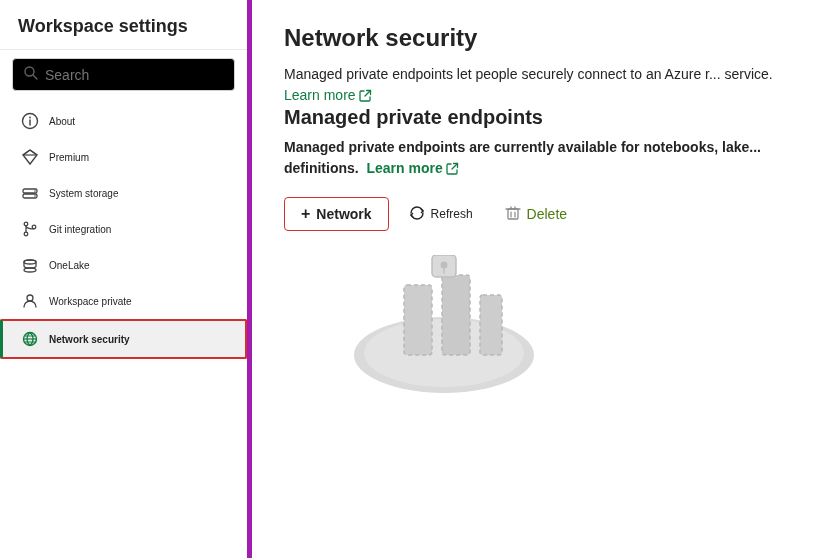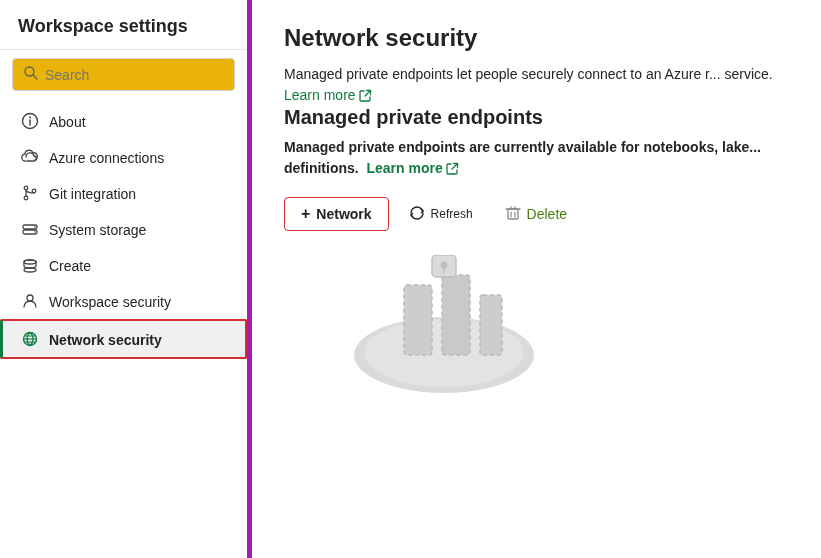--- a/index.html
+++ b/index.html
@@ -22,45 +22,45 @@
       border-bottom: 1px solid #e8e8e8;
     }
     .search-box {
       display: flex;
       align-items: center;
       margin: 8px 12px;
       border: 1px solid #d1d1d1;
       border-radius: 4px;
       padding: 6px 10px;
       gap: 6px;
-      background: #eab308;
+      background: #000000;
     }
     .search-box input {
       border: none;
       outline: none;
       font-size: 14px;
       color: #616161;
       background: transparent;
       width: 100%;
     }
     .search-icon-svg { color: #616161; flex-shrink: 0; }
 
     .nav-list {
       list-style: none;
       flex: 1;
       overflow-y: auto;
       padding: 4px 0;
     }
     .nav-item {
       display: flex;
-      align-items: flex-end;
+      align-items: center;
       padding: 9px 18px;
       cursor: pointer;
       gap: 10px;
-      font-size: 14px;
+      font-size: 10px;
       color: #242424;
       border-left: 3px solid transparent;
       user-select: none;
     }
     .nav-item.active {
       border-left: 3px solid #107c41;
       background: #f0f0f0;
       font-weight: 600;
     }
     .nav-item .nav-icon { width: 18px; height: 18px; flex-shrink: 0; display: flex; align-items: center; justify-content: center; }
@@ -187,74 +187,76 @@
       <span class="nav-icon">
         <svg width="18" height="18" viewBox="0 0 18 18" fill="none">
           <circle cx="9" cy="9" r="7.5" stroke="#444" stroke-width="1.4"></circle>
           <line x1="9" y1="8" x2="9" y2="13" stroke="#444" stroke-width="1.5" stroke-linecap="round"></line>
           <circle cx="9" cy="5.5" r="0.9" fill="#444"></circle>
         </svg>
       </span>
       <span>About</span>
     </li>
 
-
-    <li class="nav-item">
-      <span class="nav-icon">
-        <svg width="18" height="18" viewBox="0 0 18 18" fill="none">
-          <path d="M4.5 13a3.5 3.5 0 01-.5-7 4 4 0 017.8-1A3 3 0 0114 11.5" stroke="#444" stroke-width="1.3" fill="none" stroke-linecap="round"></path>
-          <path d="M6 13h7a2.5 2.5 0 000-5 4 4 0 00-7.9 1" stroke="#444" stroke-width="1.3" fill="none" stroke-linecap="round"></path>
-        </svg>
-      </span>
-      <span>Azure connections</span>
+    <li class="nav-item">
+      <span class="nav-icon">
+        <svg width="18" height="18" viewBox="0 0 18 18" fill="none">
+          <polygon points="9,2 16,7 9,16 2,7" stroke="#444" stroke-width="1.4" fill="none"></polygon>
+          <line x1="2" y1="7" x2="16" y2="7" stroke="#444" stroke-width="1.2"></line>
+          <line x1="9" y1="2" x2="2" y2="7" stroke="#444" stroke-width="1.2"></line>
+          <line x1="9" y1="2" x2="16" y2="7" stroke="#444" stroke-width="1.2"></line>
+        </svg>
+      </span>
+      <span>Premium</span>
+    </li>
+
+
+    <li class="nav-item">
+      <span class="nav-icon">
+        <svg width="18" height="18" viewBox="0 0 18 18" fill="none">
+          <rect x="2" y="5" width="14" height="4" rx="1.5" stroke="#444" stroke-width="1.3"></rect>
+          <rect x="2" y="10" width="14" height="4" rx="1.5" stroke="#444" stroke-width="1.3"></rect>
+          <circle cx="14" cy="7" r="0.8" fill="#444"></circle>
+          <circle cx="14" cy="12" r="0.8" fill="#444"></circle>
+        </svg>
+      </span>
+      <span>System storage</span>
     </li>
 
     <li class="nav-item">
       <span class="nav-icon">
         <svg width="18" height="18" viewBox="0 0 18 18" fill="none">
           <circle cx="5" cy="4" r="1.8" stroke="#444" stroke-width="1.3"></circle>
           <circle cx="5" cy="14" r="1.8" stroke="#444" stroke-width="1.3"></circle>
           <circle cx="13" cy="7" r="1.8" stroke="#444" stroke-width="1.3"></circle>
           <path d="M5 5.8v6.4M5 5.8C5 9 13 9 13 8.8" stroke="#444" stroke-width="1.3" fill="none" stroke-linecap="round"></path>
         </svg>
       </span>
       <span>Git integration</span>
     </li>
 
     <li class="nav-item">
       <span class="nav-icon">
         <svg width="18" height="18" viewBox="0 0 18 18" fill="none">
-          <rect x="2" y="5" width="14" height="4" rx="1.5" stroke="#444" stroke-width="1.3"></rect>
-          <rect x="2" y="10" width="14" height="4" rx="1.5" stroke="#444" stroke-width="1.3"></rect>
-          <circle cx="14" cy="7" r="0.8" fill="#444"></circle>
-          <circle cx="14" cy="12" r="0.8" fill="#444"></circle>
-        </svg>
-      </span>
-      <span>System storage</span>
-    </li>
-
-    <li class="nav-item">
-      <span class="nav-icon">
-        <svg width="18" height="18" viewBox="0 0 18 18" fill="none">
           <ellipse cx="9" cy="14" rx="6" ry="2" stroke="#444" stroke-width="1.3"></ellipse>
           <path d="M3 10c0 1.1 2.7 2 6 2s6-.9 6-2V6c0-1.1-2.7-2-6-2s-6 .9-6 2v4z" stroke="#444" stroke-width="1.3" fill="none"></path>
           <ellipse cx="9" cy="6" rx="6" ry="2" stroke="#444" stroke-width="1.3"></ellipse>
         </svg>
       </span>
-      <span>Create</span>
+      <span>OneLake</span>
     </li>
 
     <li class="nav-item">
       <span class="nav-icon">
         <svg width="18" height="18" viewBox="0 0 18 18" fill="none">
           <circle cx="9" cy="6" r="3" stroke="#444" stroke-width="1.3"></circle>
           <path d="M3 15c0-3.3 2.7-6 6-6s6 2.7 6 6" stroke="#444" stroke-width="1.3" stroke-linecap="round" fill="none"></path>
         </svg>
       </span>
-      <span>Workspace security</span>
+      <span>Workspace private</span>
     </li>
 
     <li class="nav-item active active-outline">
       <span class="nav-icon">
         <svg width="18" height="18" viewBox="0 0 18 18" fill="none">
           <circle cx="9" cy="9" r="6.5" stroke="#107c41" stroke-width="1.4"></circle>
           <path d="M9 2.5c0 0-3 2.5-3 6.5s3 6.5 3 6.5M9 2.5c0 0 3 2.5 3 6.5s-3 6.5-3 6.5" stroke="#107c41" stroke-width="1.2" fill="none"></path>
           <line x1="2.5" y1="9" x2="15.5" y2="9" stroke="#107c41" stroke-width="1.2"></line>
           <line x1="3.5" y1="6" x2="14.5" y2="6" stroke="#107c41" stroke-width="1.0"></line>
           <line x1="3.5" y1="12" x2="14.5" y2="12" stroke="#107c41" stroke-width="1.0"></line>

